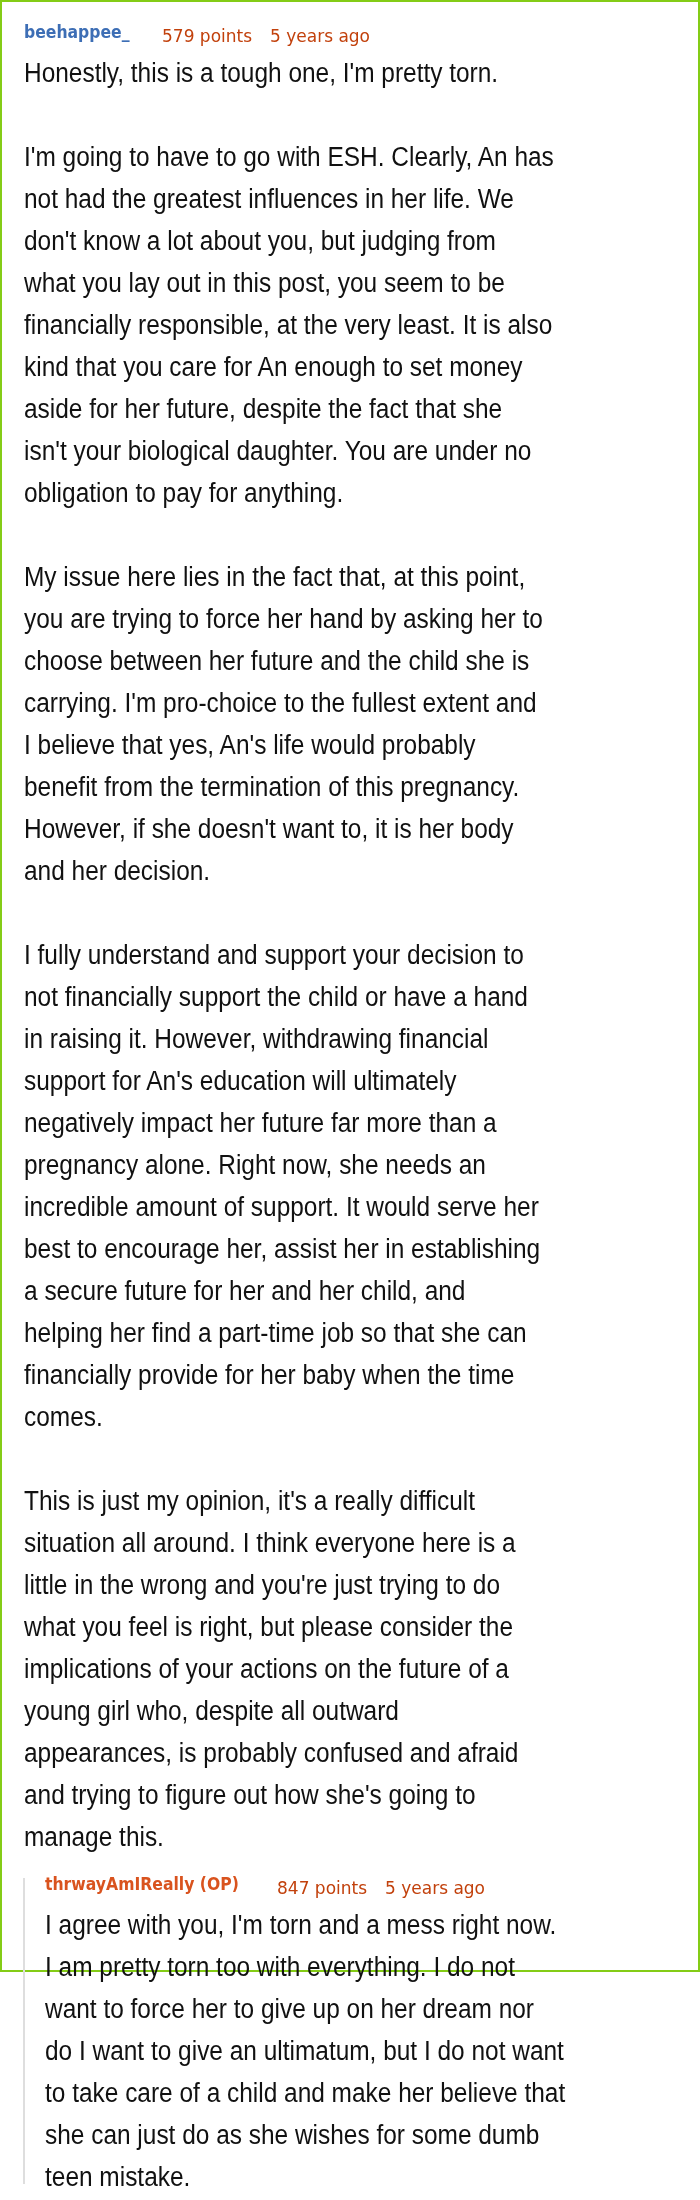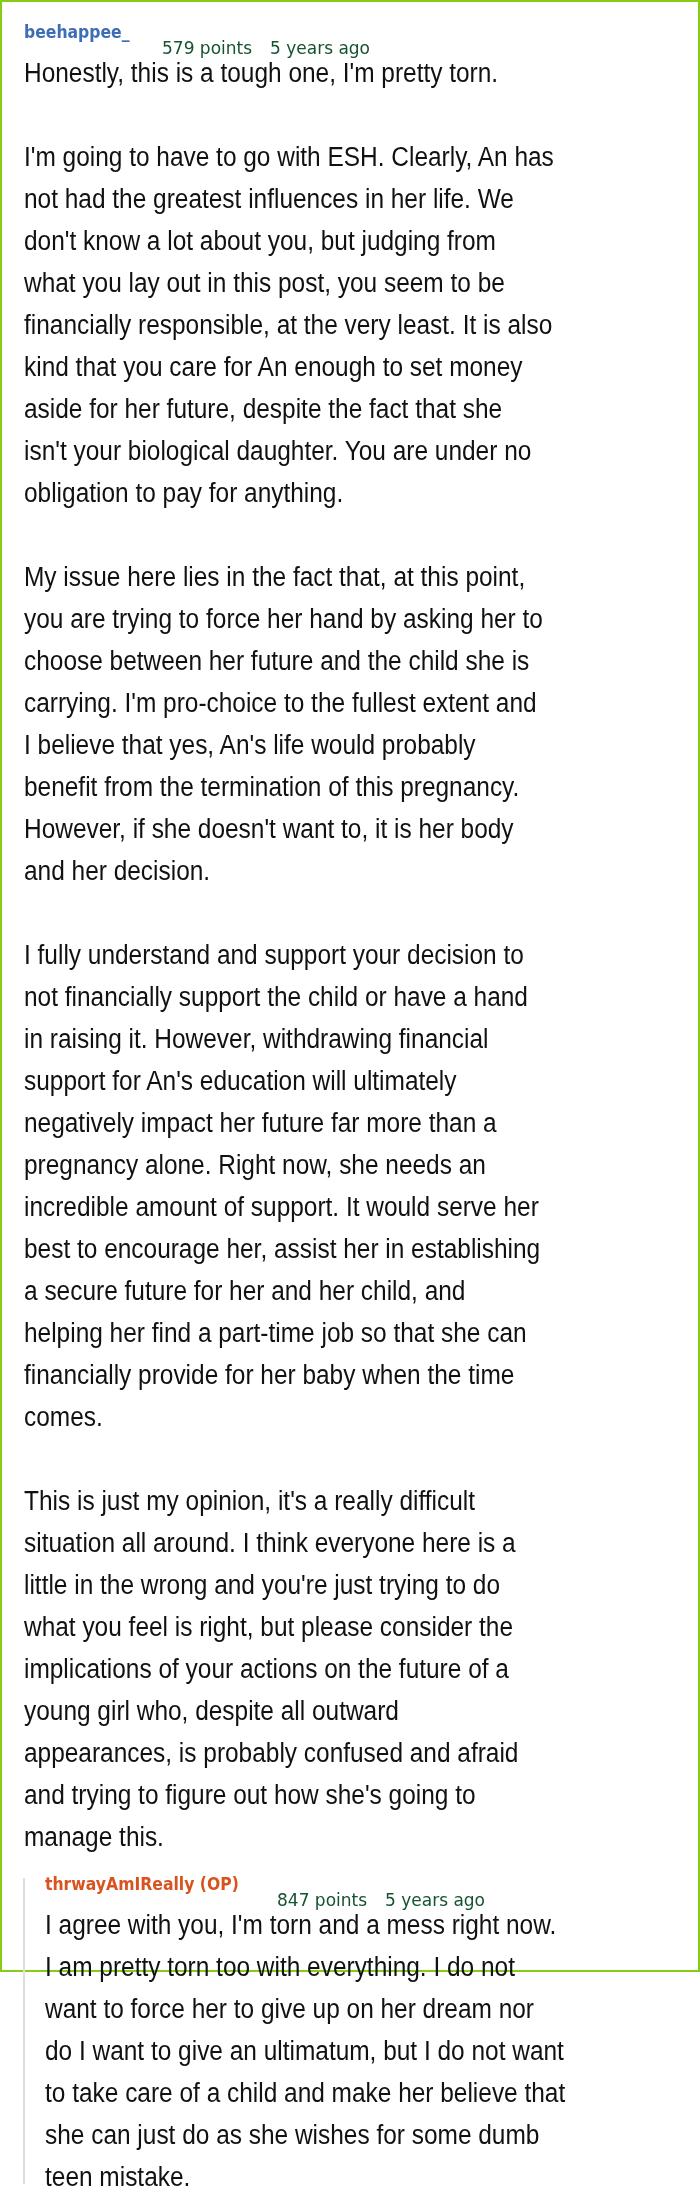--- a/index.html
+++ b/index.html
@@ -15,21 +15,21 @@
   }
   .meta {
     position: absolute;
     height: 24px;
     white-space: nowrap;
     font-family: "DejaVu Sans", sans-serif;
     font-size: 17px;
     line-height: 24px;
   }
   .meta .user { font-weight: bold; display: inline-block; transform: scaleX(0.92); transform-origin: left center; }
-  .meta .pts, .meta .time { color: #14532d; position: absolute; top: 16px; }
+  .meta .pts, .meta .time { color: #c2410c; position: absolute; top: 4px; }
   .line {
     position: absolute;
     left: 0;
     height: 42px;
     line-height: 42px;
     font-size: 27px;
     white-space: nowrap;
     transform: scaleX(0.905);
     transform-origin: left center;
   }

